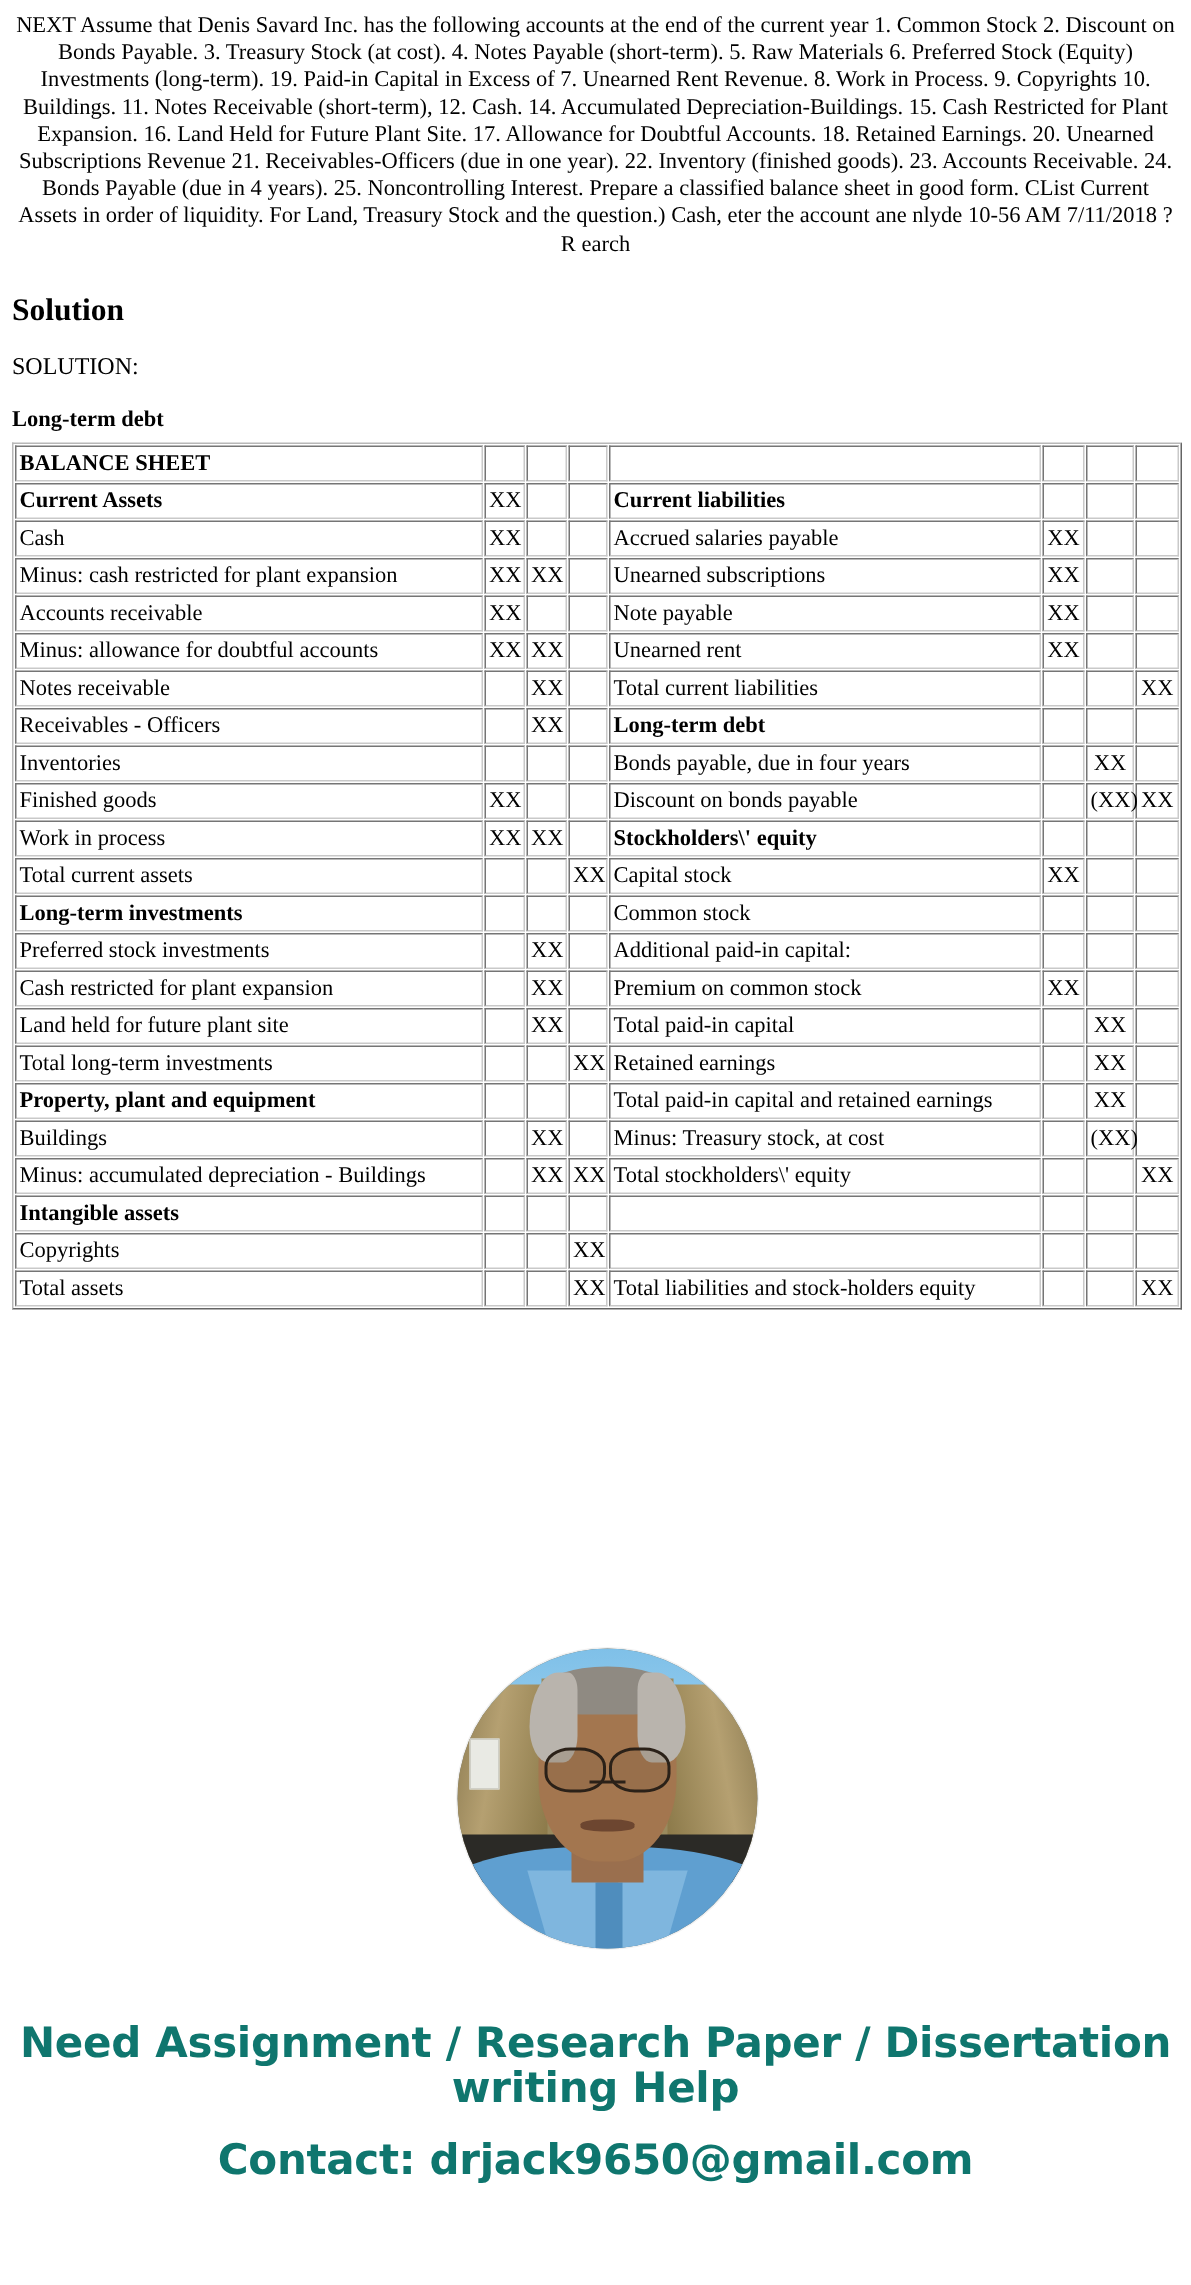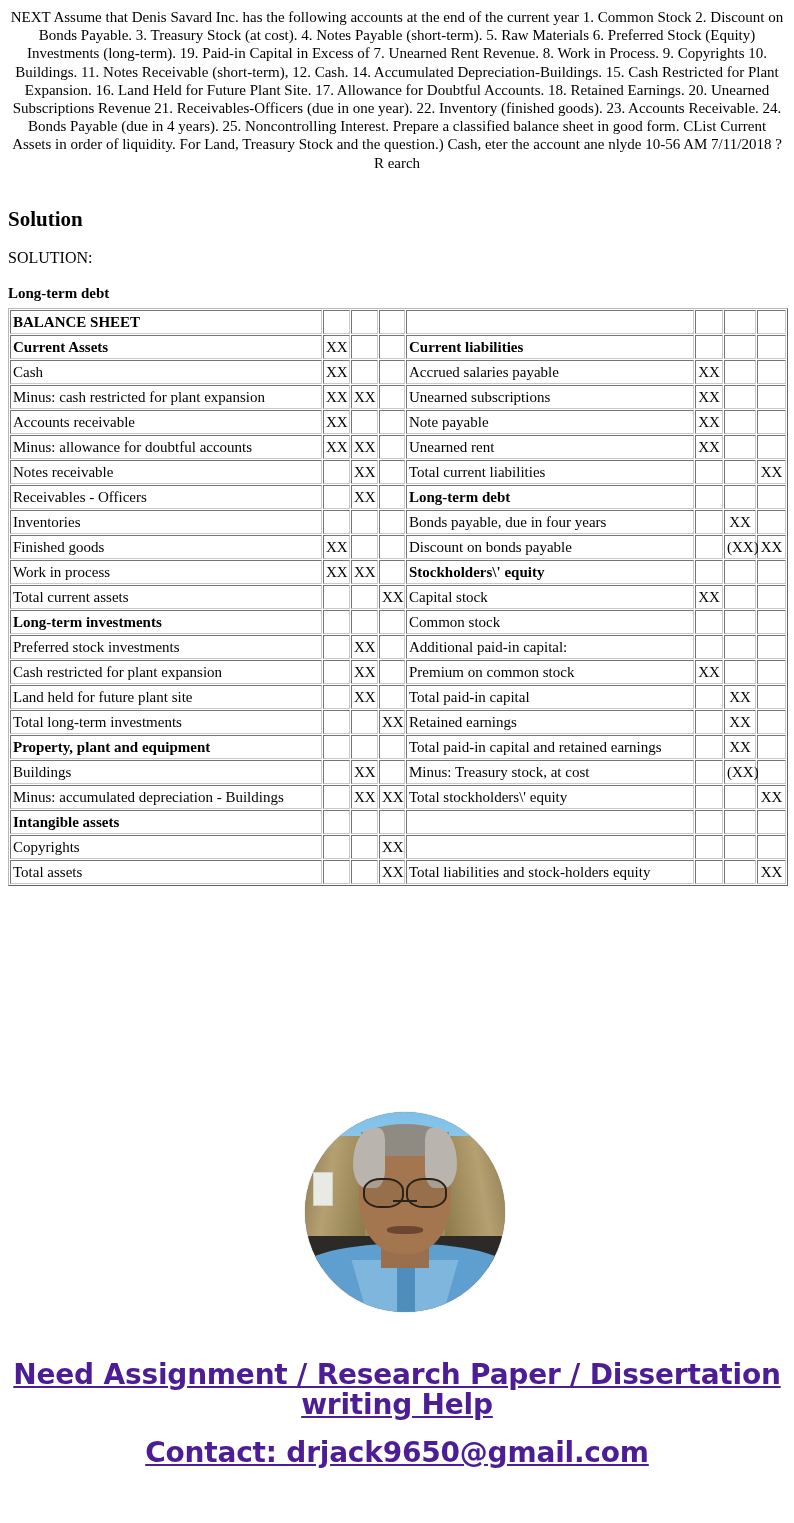--- a/index.html
+++ b/index.html
@@ -15,21 +15,21 @@
     font-size:15px;
     line-height:18.2px;
     text-align:center;
     margin:0 0 0 0;
     padding:0;
   }
 
   h2.solution{
     font-size:21px;
     font-weight:bold;
-    margin:35px 0 0 0;
+    margin:22px 0 0 0;
     line-height:1.2;
   }
   p.solution-label{
     font-size:16px;
     margin:16px 0 0 0;
     line-height:1.2;
   }
   p.ltdebt{
     font-size:15px;
     font-weight:bold;
@@ -108,22 +108,21 @@
   .av-mouth{position:absolute;left:41%;top:57%;width:18%;height:4%;background:#6d4630;border-radius:40%;}
 
   .footer-cta{
     margin-top:48px;
     text-align:center;
     font-family:"DejaVu Sans","Liberation Sans",sans-serif;
     font-weight:bold;
     font-size:28px;
     line-height:30px;
     letter-spacing:-0.2px;
-    color:#4c1d95;
-    text-decoration:underline;
+    color:#0f766e;
   }
   .footer-cta .line2{display:block;}
   .footer-cta .line3{display:block;margin-top:18px;}
 </style>
 </head>
 <body>
 
 <div class="page">
 
   <p class="intro">NEXT Assume that Denis Savard Inc. has the following accounts at the end of the current year 1. Common Stock 2. Discount on Bonds Payable. 3. Treasury Stock (at cost). 4. Notes Payable (short-term). 5. Raw Materials 6. Preferred Stock (Equity) Investments (long-term). 19. Paid-in Capital in Excess of 7. Unearned Rent Revenue. 8. Work in Process. 9. Copyrights 10. Buildings. 11. Notes Receivable (short-term), 12. Cash. 14. Accumulated Depreciation-Buildings. 15. Cash Restricted for Plant Expansion. 16. Land Held for Future Plant Site. 17. Allowance for Doubtful Accounts. 18. Retained Earnings. 20. Unearned Subscriptions Revenue 21. Receivables-Officers (due in one year). 22. Inventory (finished goods). 23. Accounts Receivable. 24. Bonds Payable (due in 4 years). 25. Noncontrolling Interest. Prepare a classified balance sheet in good form. CList Current Assets in order of liquidity. For Land, Treasury Stock and the question.) Cash, eter the account ane nlyde 10-56 AM 7/11/2018 ? R earch</p>

